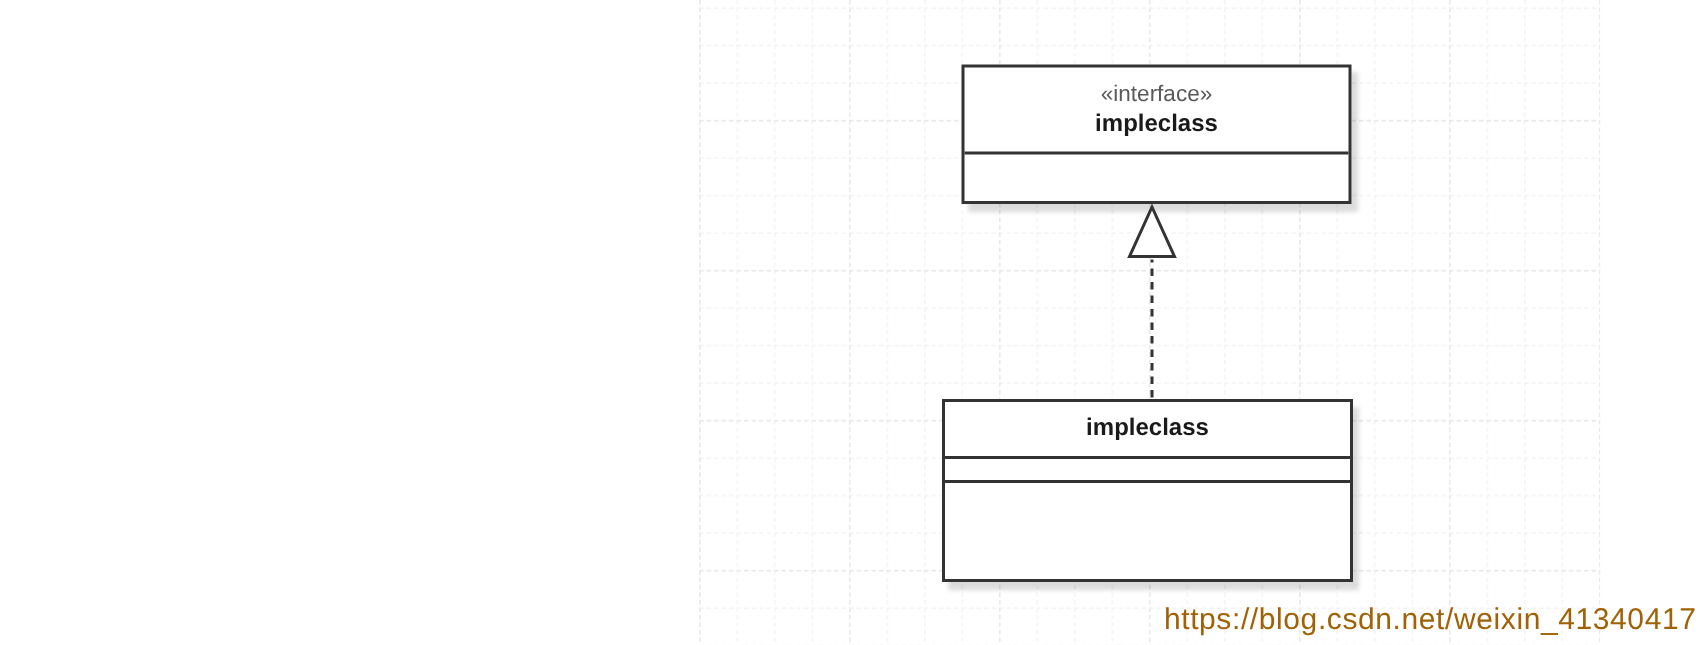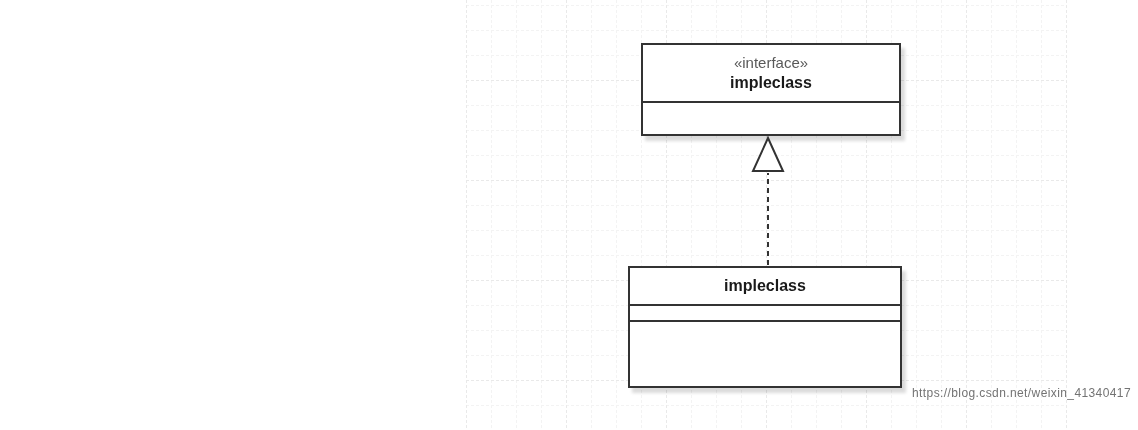--- a/index.html
+++ b/index.html
@@ -96,25 +96,25 @@
     stroke-dasharray: 5 4;
   }
   .connector-head {
     fill: #ffffff;
     stroke: #333333;
     stroke-width: 2;
     stroke-linejoin: miter;
   }
   .watermark {
     position: absolute;
-    top: 386px;
+    top: 402px;
     right: 7px;
-    font-size: 12px;
+    font-size: 20px;
     letter-spacing: 0.4px;
-    color: #737373;
+    color: #a16207;
     white-space: nowrap;
   }
 </style>
 </head>
 <body>
 
 <div class="stage">
 
   <svg class="grid-svg" width="601" height="430" aria-hidden="true">
     <defs>

